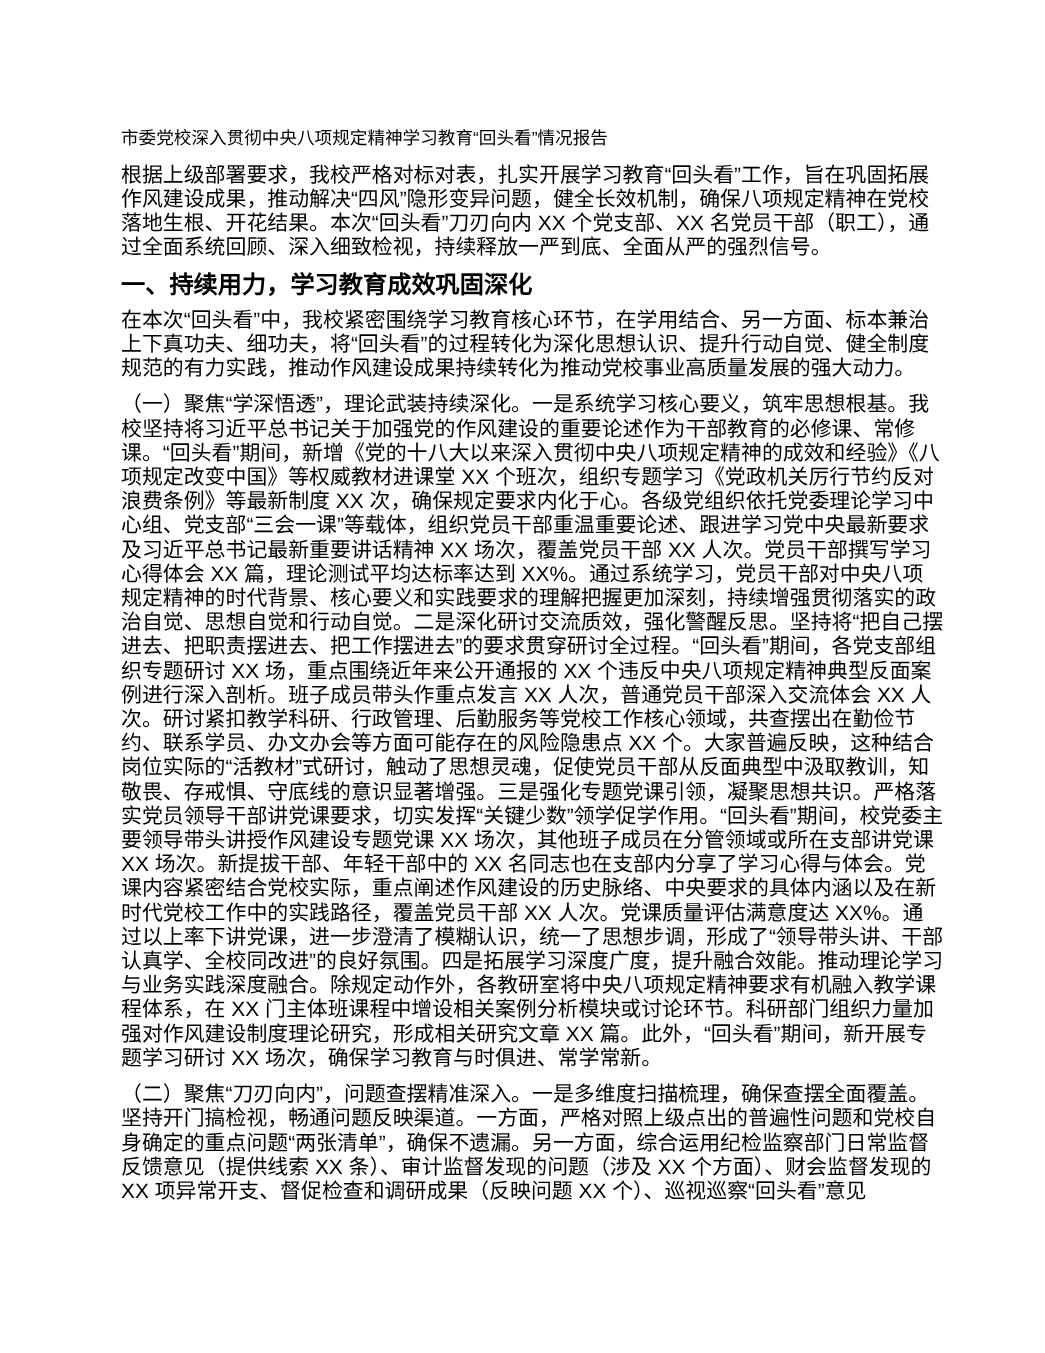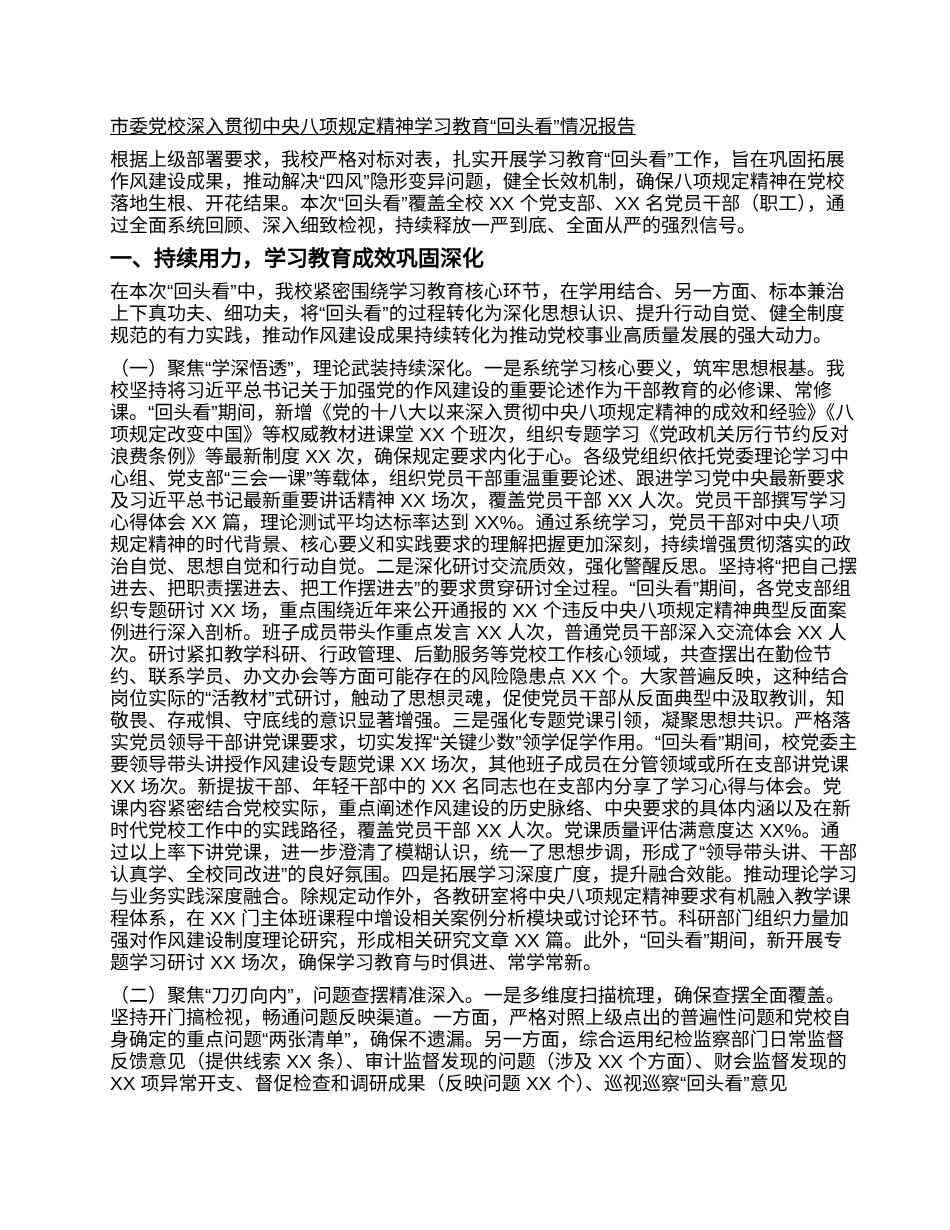--- a/index.html
+++ b/index.html
@@ -16,25 +16,24 @@
     font-family: "Liberation Sans", sans-serif;
     color: #000000;
   }
   .content {
     position: absolute;
     top: 116px;
     left: 110px;
     width: 748px;
   }
   .doc-title {
-    font-size: 19px;
+    font-size: 16px;
     line-height: 22px;
     font-weight: 400;
     margin: 0 0 11px 0;
-    text-decoration: underline;
   }
   .para {
     font-size: 19px;
     line-height: 22px;
     font-weight: 400;
     margin: 0 0 11px 0;
     text-align: left;
     word-break: break-all;
     overflow-wrap: break-word;
   }
@@ -45,21 +44,21 @@
     margin: 0 0 11px 0;
   }
 </style>
 </head>
 <body>
 
 <div class="page">
   <div class="content">
     <p class="doc-title">市委党校深入贯彻中央八项规定精神学习教育“回头看”情况报告</p>
 
-    <p class="para">根据上级部署要求，我校严格对标对表，扎实开展学习教育“回头看”工作，旨在巩固拓展作风建设成果，推动解决“四风”隐形变异问题，健全长效机制，确保八项规定精神在党校落地生根、开花结果。本次“回头看”覆盖全校 XX 个党支部、XX 名党员干部（职工），通过全面系统回顾、深入细致检视，持续释放一严到底、全面从严的强烈信号。</p>
+    <p class="para">根据上级部署要求，我校严格对标对表，扎实开展学习教育“回头看”工作，旨在巩固拓展作风建设成果，推动解决“四风”隐形变异问题，健全长效机制，确保八项规定精神在党校落地生根、开花结果。本次“回头看”刀刃向内 XX 个党支部、XX 名党员干部（职工），通过全面系统回顾、深入细致检视，持续释放一严到底、全面从严的强烈信号。</p>
 
     <p class="section-heading">一、持续用力，学习教育成效巩固深化</p>
 
     <p class="para">在本次“回头看”中，我校紧密围绕学习教育核心环节，在学用结合、另一方面、标本兼治上下真功夫、细功夫，将“回头看”的过程转化为深化思想认识、提升行动自觉、健全制度规范的有力实践，推动作风建设成果持续转化为推动党校事业高质量发展的强大动力。</p>
 
     <p class="para">（一）聚焦“学深悟透”，理论武装持续深化。一是系统学习核心要义，筑牢思想根基。我校坚持将习近平总书记关于加强党的作风建设的重要论述作为干部教育的必修课、常修课。“回头看”期间，新增《党的十八大以来深入贯彻中央八项规定精神的成效和经验》《八项规定改变中国》等权威教材进课堂 XX 个班次，组织专题学习《党政机关厉行节约反对浪费条例》等最新制度 XX 次，确保规定要求内化于心。各级党组织依托党委理论学习中心组、党支部“三会一课”等载体，组织党员干部重温重要论述、跟进学习党中央最新要求及习近平总书记最新重要讲话精神 XX 场次，覆盖党员干部 XX 人次。党员干部撰写学习心得体会 XX 篇，理论测试平均达标率达到 XX%。通过系统学习，党员干部对中央八项规定精神的时代背景、核心要义和实践要求的理解把握更加深刻，持续增强贯彻落实的政治自觉、思想自觉和行动自觉。二是深化研讨交流质效，强化警醒反思。坚持将“把自己摆进去、把职责摆进去、把工作摆进去”的要求贯穿研讨全过程。“回头看”期间，各党支部组织专题研讨 XX 场，重点围绕近年来公开通报的 XX 个违反中央八项规定精神典型反面案例进行深入剖析。班子成员带头作重点发言 XX 人次，普通党员干部深入交流体会 XX 人次。研讨紧扣教学科研、行政管理、后勤服务等党校工作核心领域，共查摆出在勤俭节约、联系学员、办文办会等方面可能存在的风险隐患点 XX 个。大家普遍反映，这种结合岗位实际的“活教材”式研讨，触动了思想灵魂，促使党员干部从反面典型中汲取教训，知敬畏、存戒惧、守底线的意识显著增强。三是强化专题党课引领，凝聚思想共识。严格落实党员领导干部讲党课要求，切实发挥“关键少数”领学促学作用。“回头看”期间，校党委主要领导带头讲授作风建设专题党课 XX 场次，其他班子成员在分管领域或所在支部讲党课 XX 场次。新提拔干部、年轻干部中的 XX 名同志也在支部内分享了学习心得与体会。党课内容紧密结合党校实际，重点阐述作风建设的历史脉络、中央要求的具体内涵以及在新时代党校工作中的实践路径，覆盖党员干部 XX 人次。党课质量评估满意度达 XX%。通过以上率下讲党课，进一步澄清了模糊认识，统一了思想步调，形成了“领导带头讲、干部认真学、全校同改进”的良好氛围。四是拓展学习深度广度，提升融合效能。推动理论学习与业务实践深度融合。除规定动作外，各教研室将中央八项规定精神要求有机融入教学课程体系，在 XX 门主体班课程中增设相关案例分析模块或讨论环节。科研部门组织力量加强对作风建设制度理论研究，形成相关研究文章 XX 篇。此外，“回头看”期间，新开展专题学习研讨 XX 场次，确保学习教育与时俱进、常学常新。</p>
 
     <p class="para">（二）聚焦“刀刃向内”，问题查摆精准深入。一是多维度扫描梳理，确保查摆全面覆盖。坚持开门搞检视，畅通问题反映渠道。一方面，严格对照上级点出的普遍性问题和党校自身确定的重点问题“两张清单”，确保不遗漏。另一方面，综合运用纪检监察部门日常监督反馈意见（提供线索 XX 条）、审计监督发现的问题（涉及 XX 个方面）、财会监督发现的 XX 项异常开支、督促检查和调研成果（反映问题 XX 个）、巡视巡察“回头看”意见</p>
   </div>
 </div>

